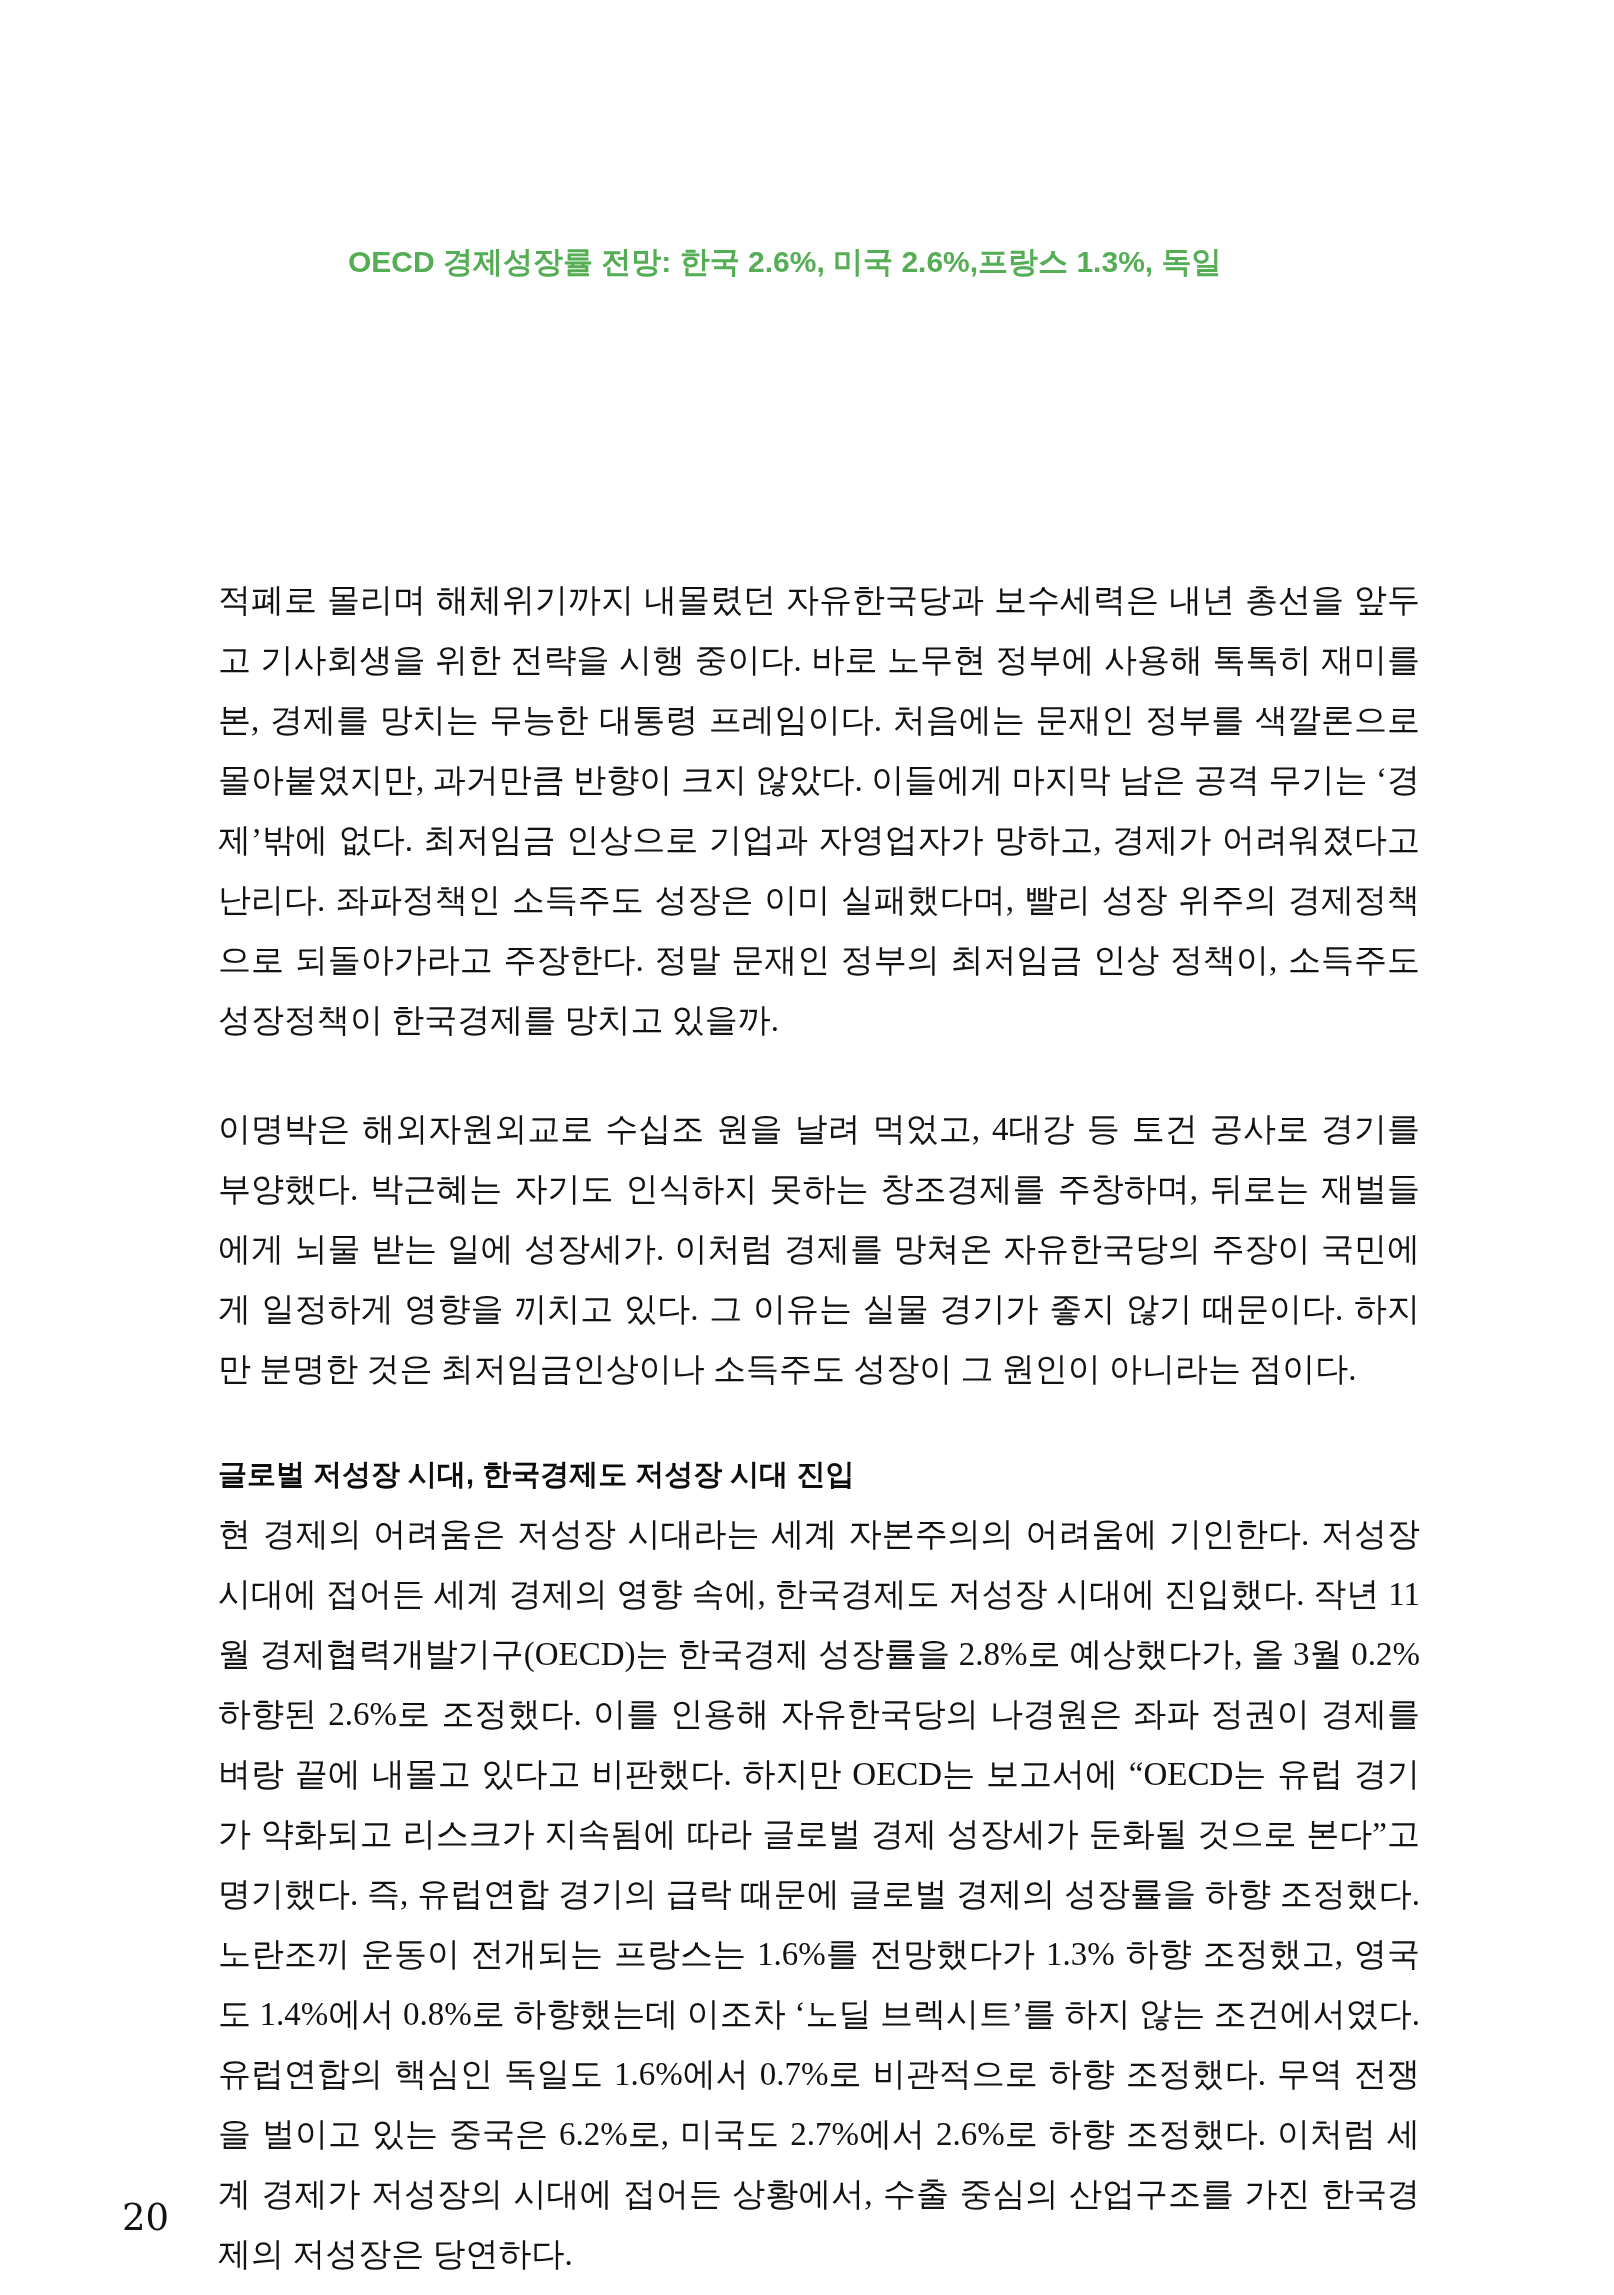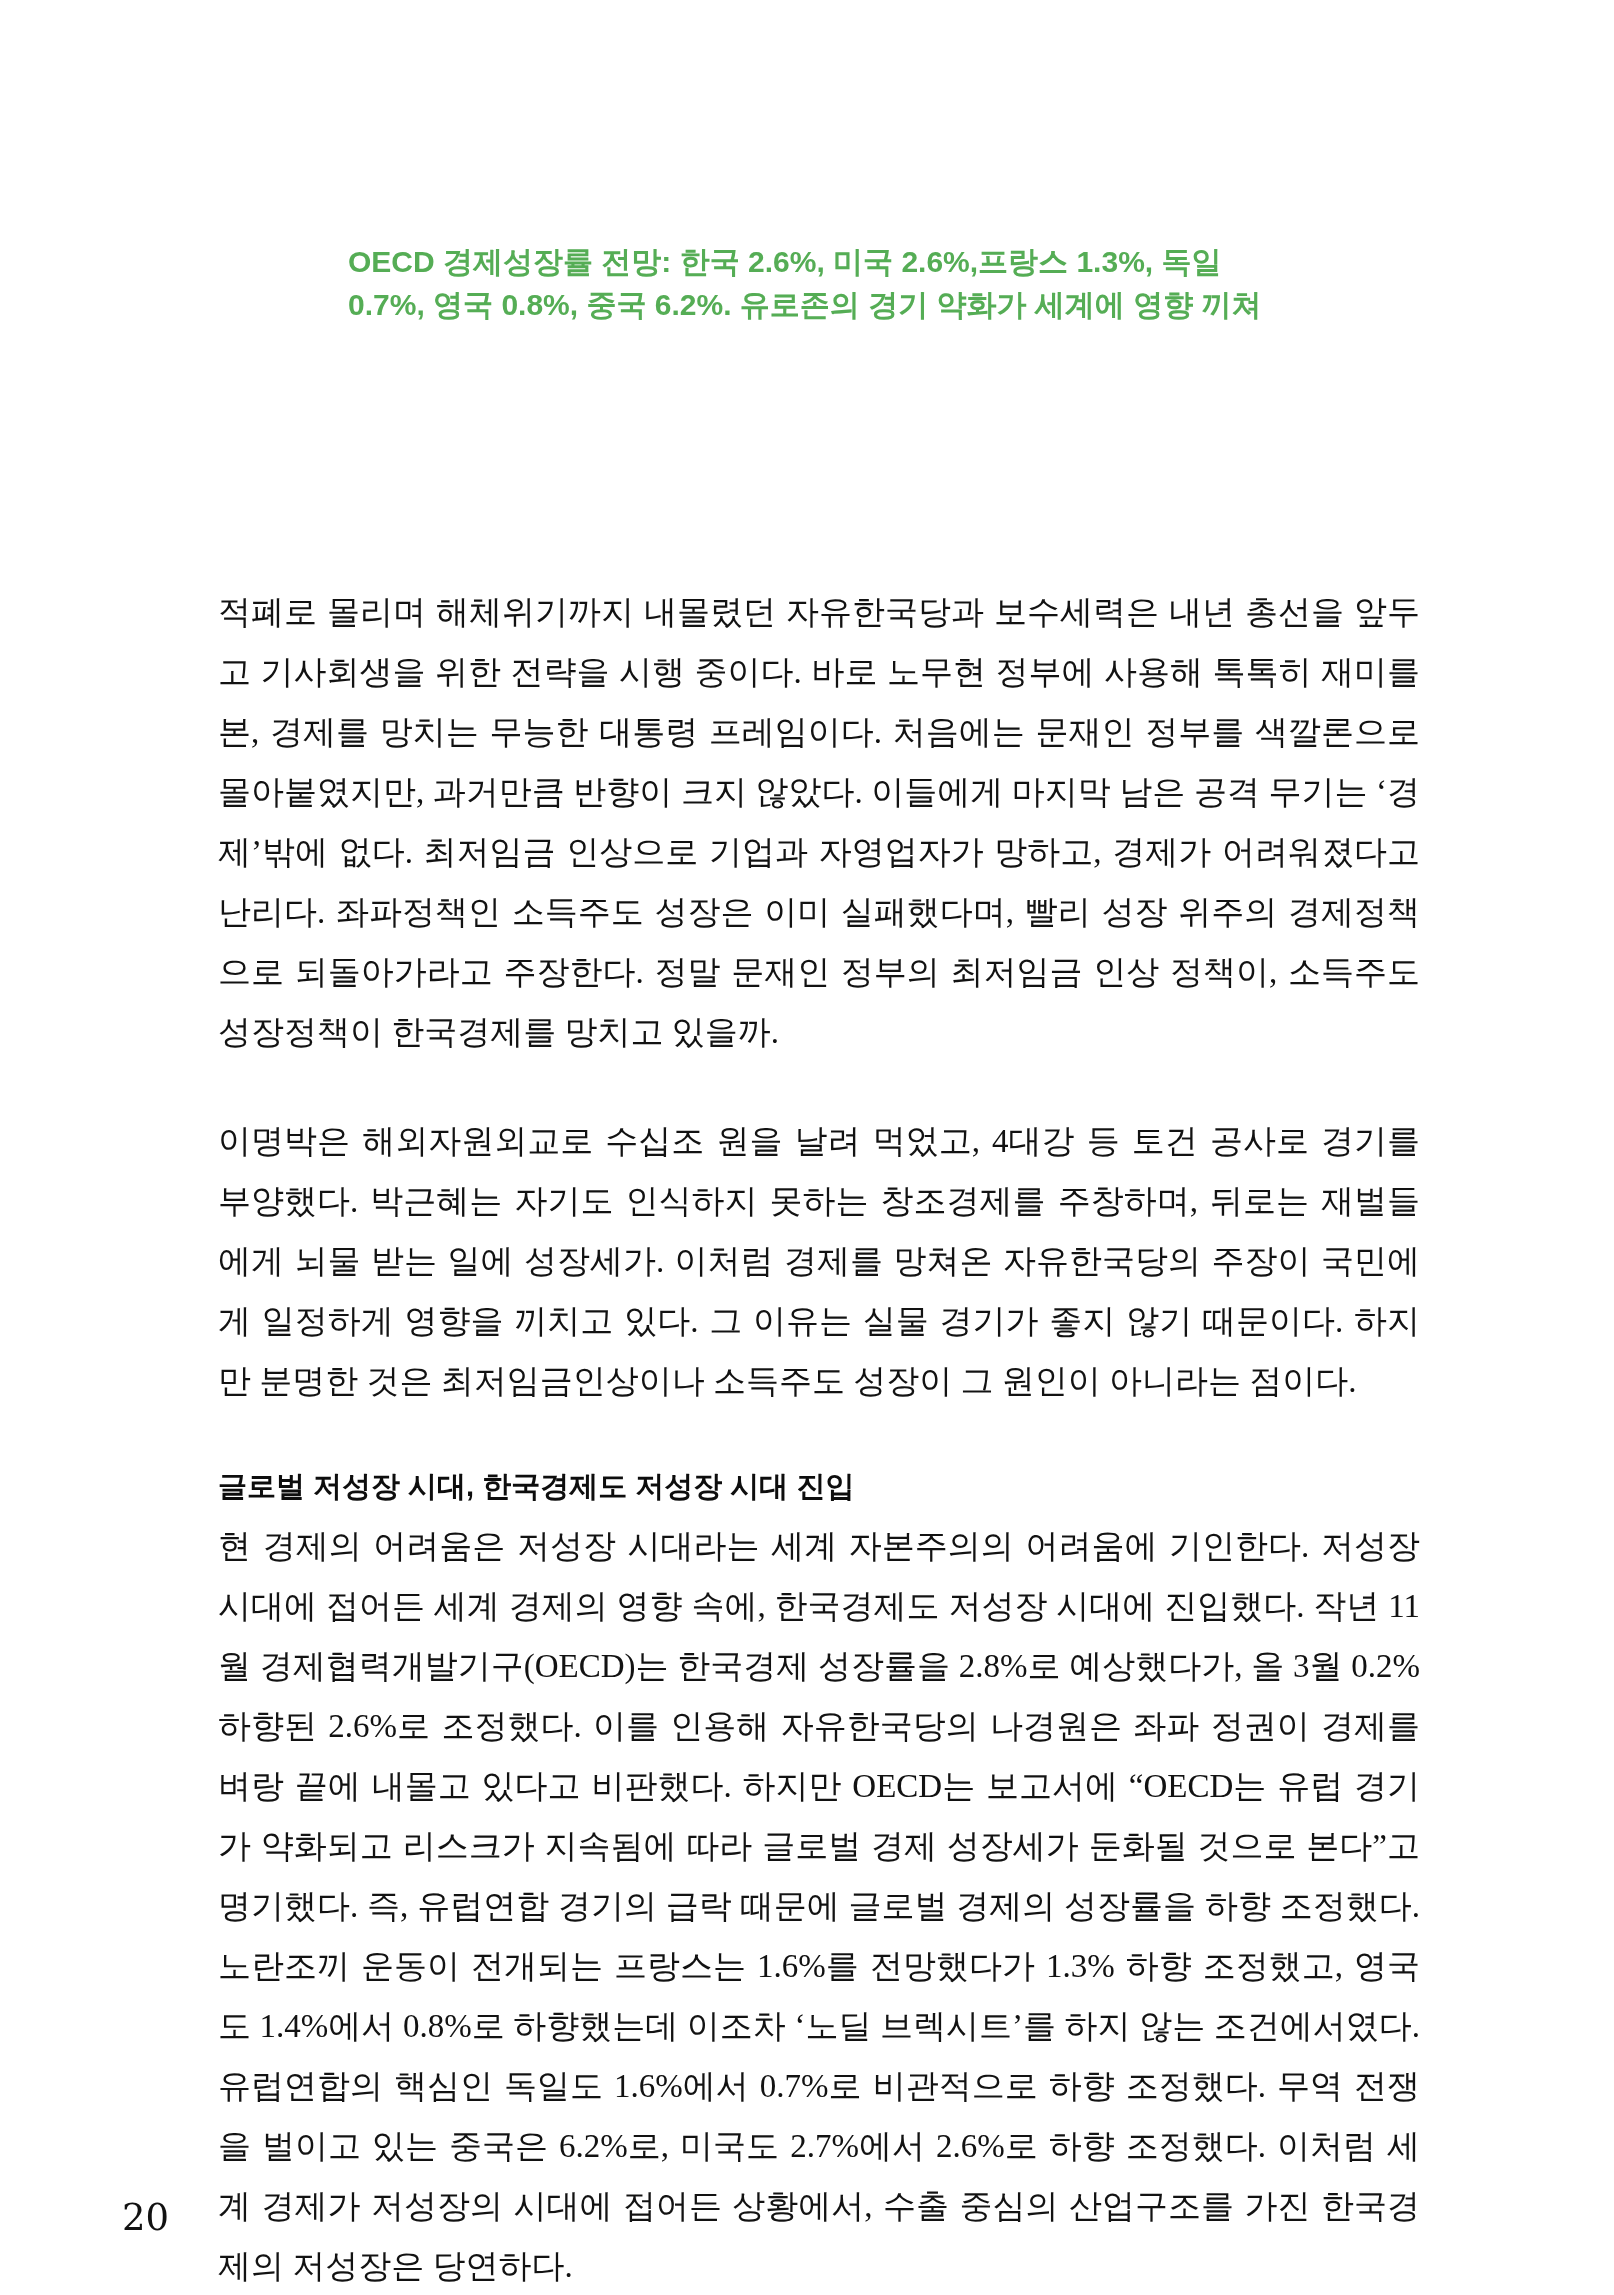--- a/index.html
+++ b/index.html
@@ -23,21 +23,21 @@
     font-family: "Liberation Sans", "DejaVu Sans", sans-serif;
     font-weight: 700;
     font-size: 30px;
     line-height: 43px;
     color: #55ad55;
   }
   
   .article {
     position: absolute;
     left: 218px;
-    top: 582px;
+    top: 570px;
     width: 1202px;
     font-family: "Liberation Serif", "DejaVu Serif", serif;
     font-size: 33px;
     line-height: 60px;
     color: #121212;
     text-align: justify;
     word-break: normal;
   }
   .article p {
     margin: 0;
@@ -67,21 +67,20 @@
     color: #111111;
   }
 </style>
 </head>
 <body>
 
 <div class="page">
 
   <div class="headline">
     <div>OECD 경제성장률 전망: 한국 2.6%, 미국 2.6%,프랑스 1.3%, 독일</div>
-    <div>0.7%, 영국 0.8%, 중국 6.2%. 유로존의 경기 약화가 세계에 영향 끼쳐</div>
   </div>
 
   <div class="article">
     <p class="para-1">적폐로 몰리며 해체위기까지 내몰렸던 자유한국당과 보수세력은 내년 총선을 앞두고 기사회생을 위한 전략을 시행 중이다. 바로 노무현 정부에 사용해 톡톡히 재미를 본, 경제를 망치는 무능한 대통령 프레임이다. 처음에는 문재인 정부를 색깔론으로 몰아붙였지만, 과거만큼 반향이 크지 않았다. 이들에게 마지막 남은 공격 무기는 ‘경제’밖에 없다. 최저임금 인상으로 기업과 자영업자가 망하고, 경제가 어려워졌다고 난리다. 좌파정책인 소득주도 성장은 이미 실패했다며, 빨리 성장 위주의 경제정책으로 되돌아가라고 주장한다. 정말 문재인 정부의 최저임금 인상 정책이, 소득주도 성장정책이 한국경제를 망치고 있을까.</p>
     <p class="para-2">이명박은 해외자원외교로 수십조 원을 날려 먹었고, 4대강 등 토건 공사로 경기를 부양했다. 박근혜는 자기도 인식하지 못하는 창조경제를 주창하며, 뒤로는 재벌들에게 뇌물 받는 일에 성장세가. 이처럼 경제를 망쳐온 자유한국당의 주장이 국민에게 일정하게 영향을 끼치고 있다. 그 이유는 실물 경기가 좋지 않기 때문이다. 하지만 분명한 것은 최저임금인상이나 소득주도 성장이 그 원인이 아니라는 점이다.</p>
     <h2 class="subheading">글로벌 저성장 시대, 한국경제도 저성장 시대 진입</h2>
     <p class="para-3">현 경제의 어려움은 저성장 시대라는 세계 자본주의의 어려움에 기인한다. 저성장 시대에 접어든 세계 경제의 영향 속에, 한국경제도 저성장 시대에 진입했다. 작년 11월 경제협력개발기구(OECD)는 한국경제 성장률을 2.8%로 예상했다가, 올 3월 0.2% 하향된 2.6%로 조정했다. 이를 인용해 자유한국당의 나경원은 좌파 정권이 경제를 벼랑 끝에 내몰고 있다고 비판했다. 하지만 OECD는 보고서에 “OECD는 유럽 경기가 약화되고 리스크가 지속됨에 따라 글로벌 경제 성장세가 둔화될 것으로 본다”고 명기했다. 즉, 유럽연합 경기의 급락 때문에 글로벌 경제의 성장률을 하향 조정했다. 노란조끼 운동이 전개되는 프랑스는 1.6%를 전망했다가 1.3% 하향 조정했고, 영국도 1.4%에서 0.8%로 하향했는데 이조차 ‘노딜 브렉시트’를 하지 않는 조건에서였다. 유럽연합의 핵심인 독일도 1.6%에서 0.7%로 비관적으로 하향 조정했다. 무역 전쟁을 벌이고 있는 중국은 6.2%로, 미국도 2.7%에서 2.6%로 하향 조정했다. 이처럼 세계 경제가 저성장의 시대에 접어든 상황에서, 수출 중심의 산업구조를 가진 한국경제의 저성장은 당연하다.</p>
   </div>
 
   <div class="page-number">20</div>

